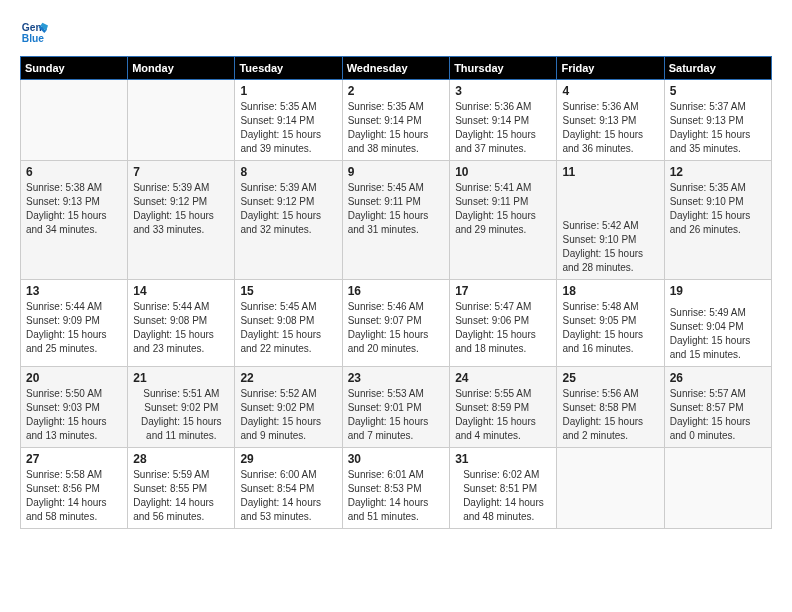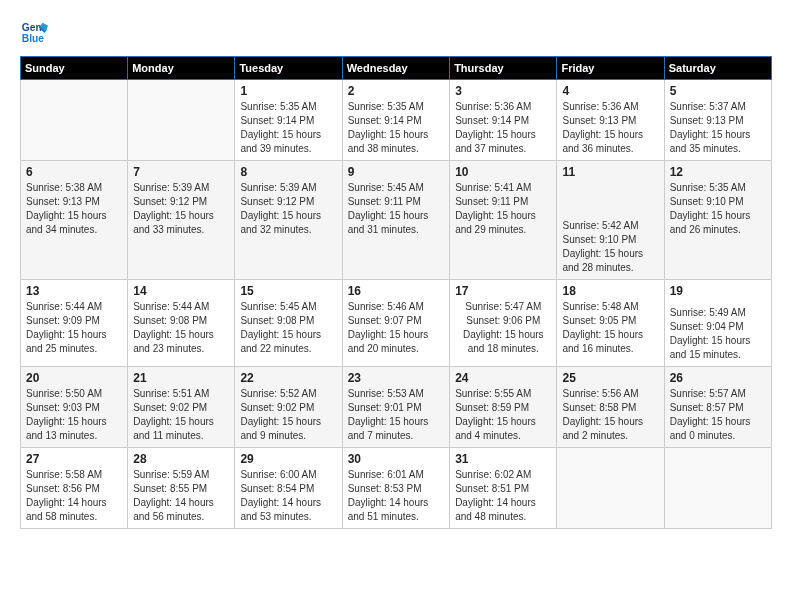--- a/index.html
+++ b/index.html
@@ -230,21 +230,21 @@
           </td>
           <td>
             <span class="day-num">16</span>
             <div class="day-info" style="white-space: pre-line;">Sunrise: 5:46 AM
 Sunset: 9:07 PM
 Daylight: 15 hours
 and 20 minutes.</div>
           </td>
           <td>
             <span class="day-num">17</span>
-            <div class="day-info" style="white-space: pre-line; text-align: center;">Sunrise: 5:47 AM
+            <div class="day-info" style="white-space: pre-line;">Sunrise: 5:47 AM
 Sunset: 9:06 PM
 Daylight: 15 hours
 and 18 minutes.</div>
           </td>
           <td>
             <span class="day-num">18</span>
             <div class="day-info" style="white-space: pre-line;">Sunrise: 5:48 AM
 Sunset: 9:05 PM
 Daylight: 15 hours
 and 16 minutes.</div>
@@ -260,21 +260,21 @@
         <tr>
           <td>
             <span class="day-num">20</span>
             <div class="day-info" style="white-space: pre-line;">Sunrise: 5:50 AM
 Sunset: 9:03 PM
 Daylight: 15 hours
 and 13 minutes.</div>
           </td>
           <td>
             <span class="day-num">21</span>
-            <div class="day-info" style="white-space: pre-line;">Sunrise: 5:51 AM
+            <div class="day-info" style="white-space: pre-line; text-align: center;">Sunrise: 5:51 AM
 Sunset: 9:02 PM
 Daylight: 15 hours
 and 11 minutes.</div>
           </td>
           <td>
             <span class="day-num">22</span>
             <div class="day-info" style="white-space: pre-line;">Sunrise: 5:52 AM
 Sunset: 9:02 PM
 Daylight: 15 hours
 and 9 minutes.</div>
@@ -332,21 +332,21 @@
           </td>
           <td>
             <span class="day-num">30</span>
             <div class="day-info" style="white-space: pre-line;">Sunrise: 6:01 AM
 Sunset: 8:53 PM
 Daylight: 14 hours
 and 51 minutes.</div>
           </td>
           <td>
             <span class="day-num">31</span>
-            <div class="day-info" style="white-space: pre-line;">Sunrise: 6:02 AM
+            <div class="day-info" style="white-space: pre-line; margin-left: 8px;">Sunrise: 6:02 AM
 Sunset: 8:51 PM
 Daylight: 14 hours
 and 48 minutes.</div>
           </td>
           <td class="empty"></td>
           <td class="empty"></td>
         </tr>
       </tbody>
   </table>
 </div>

